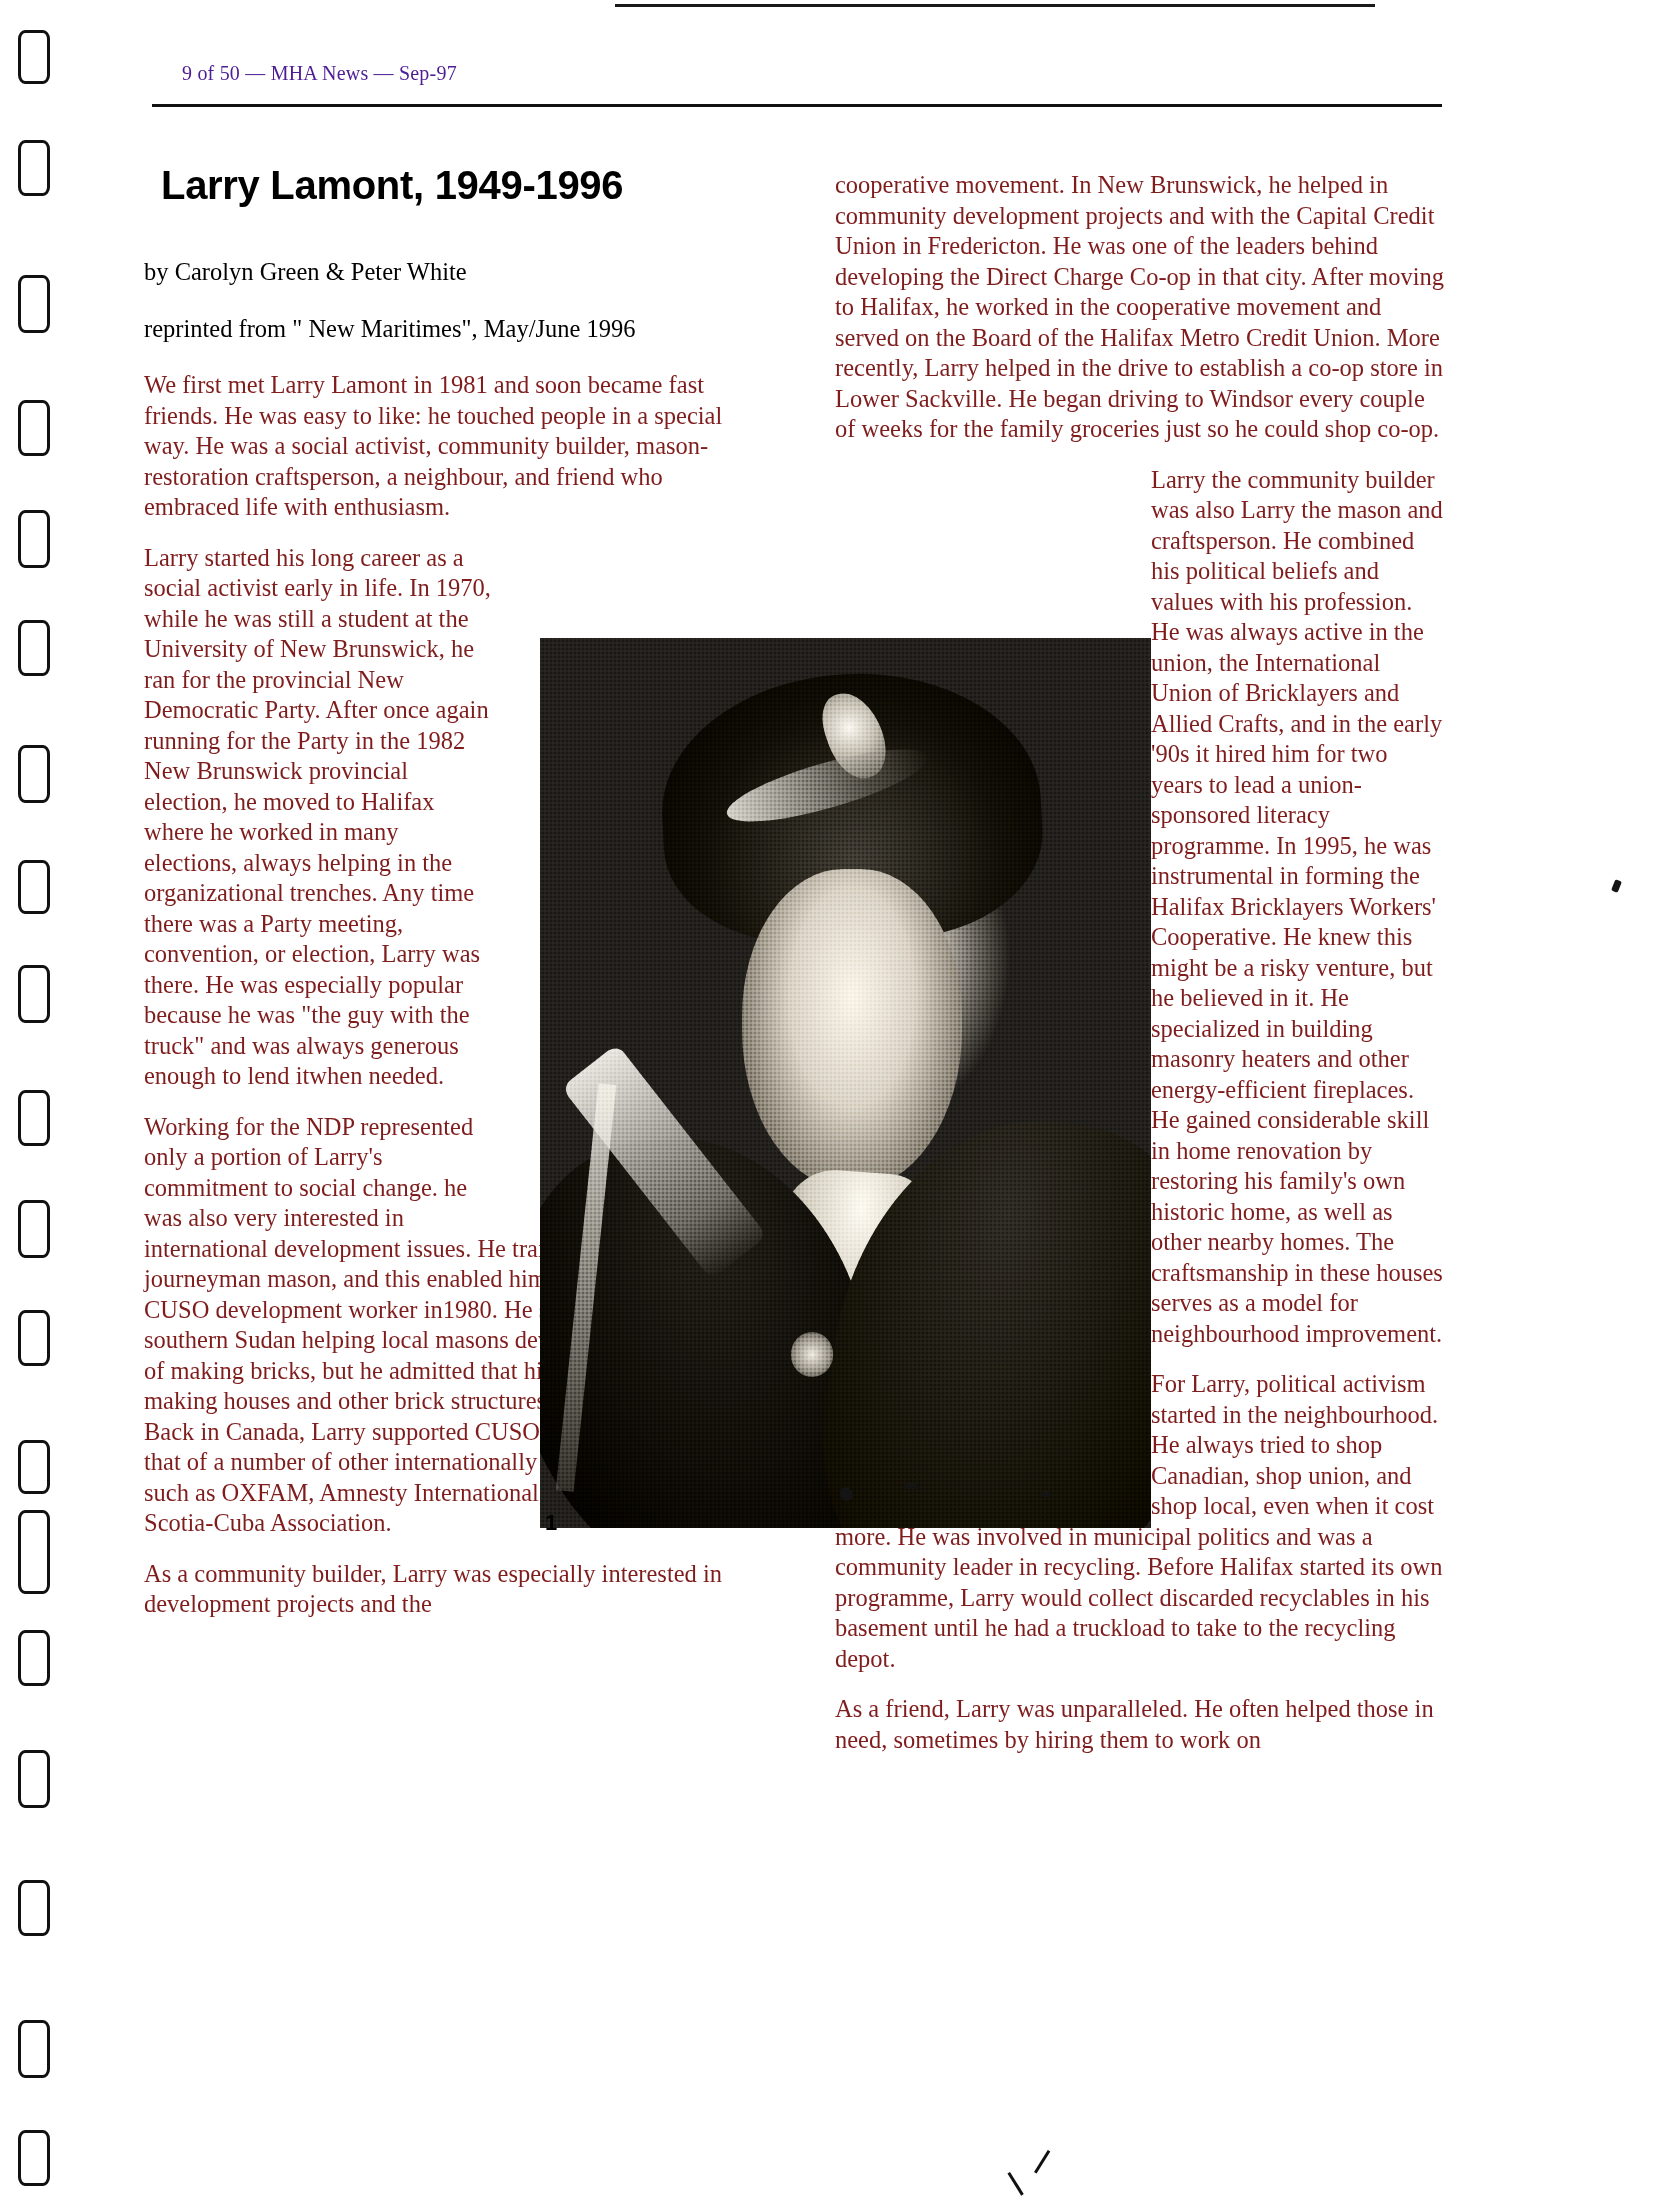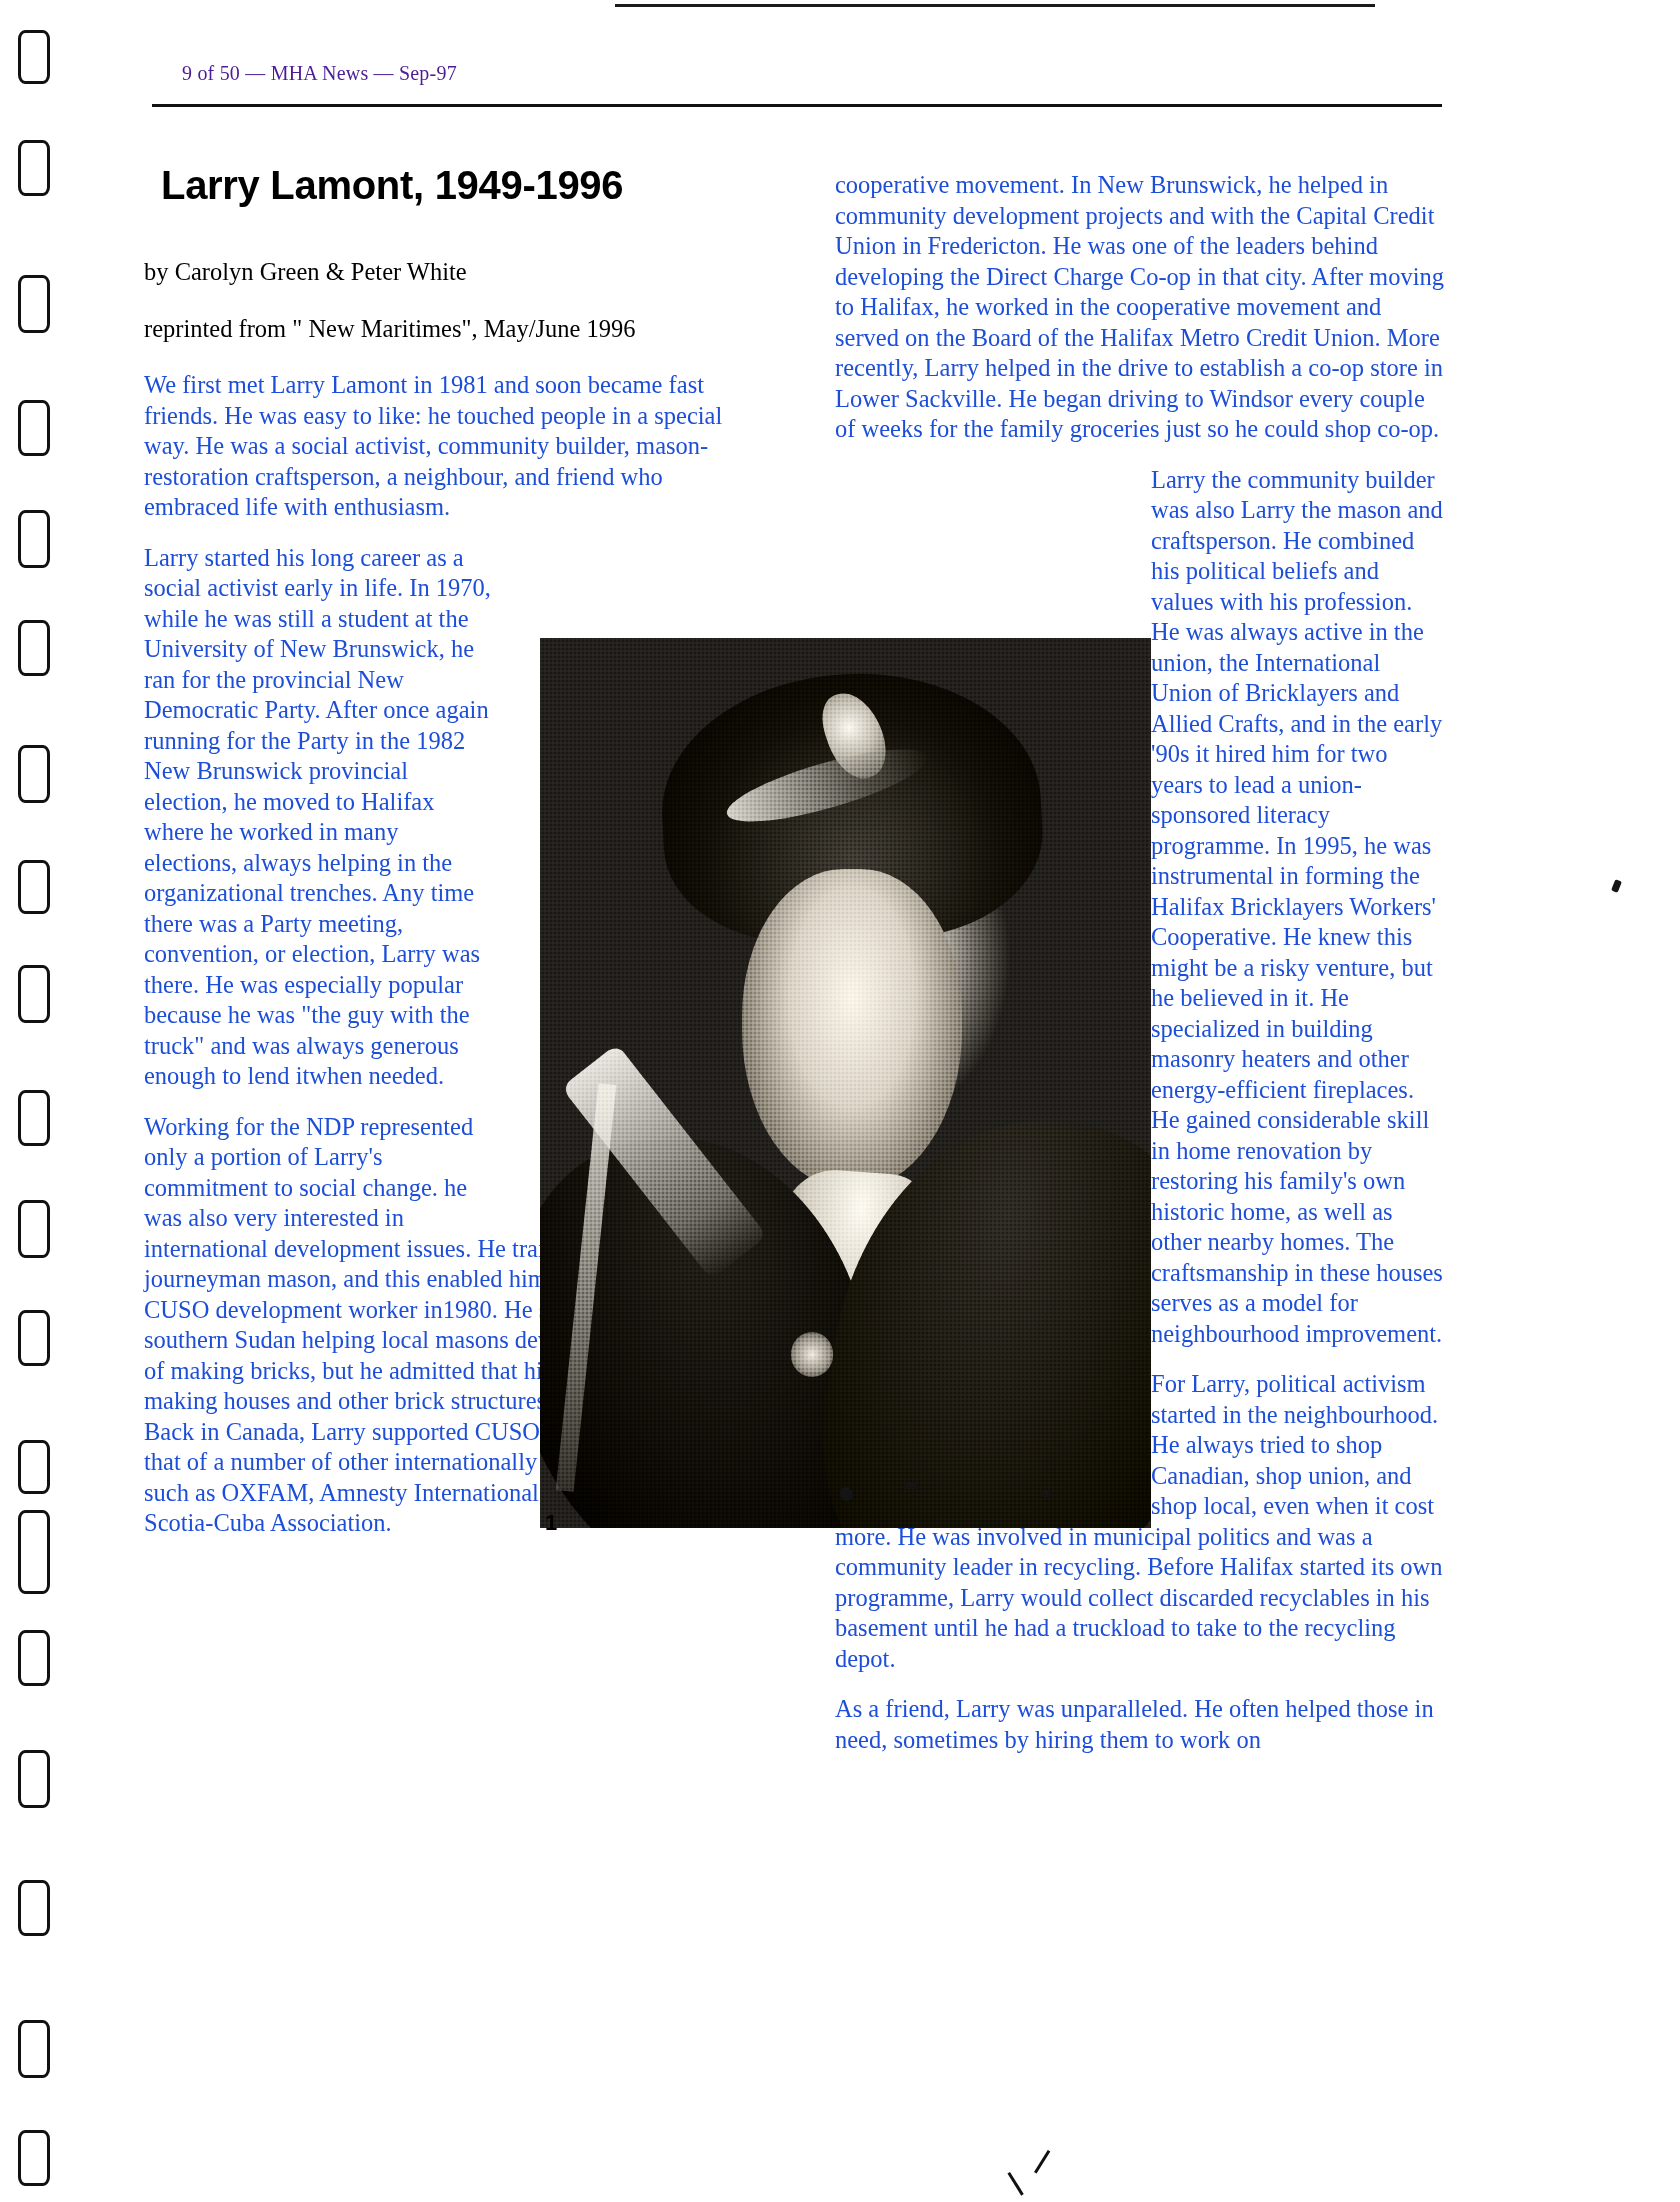--- a/index.html
+++ b/index.html
@@ -92,21 +92,21 @@
     letter-spacing: -0.3px;
     margin: 0 0 46px 17px;
     color: #000000;
   }
 
   p.body {
     margin: 0 0 20px 0;
     font-size: 24.5px;
     line-height: 30.5px;
     text-align: left;
-    color: #1d4ed8;
+    color: #7f1d1d;
   }
   p.byline {
     margin: 0 0 26px 0;
     font-size: 24.5px;
     line-height: 30.5px;
   }
 
   
   .photo-spacer-left {
     float: right;
@@ -341,20 +341,21 @@
   <div class="speck speck-d"></div>
 
   <div class="col-left">
     <h1 class="headline">Larry Lamont, 1949-1996</h1>
     <p class="byline">by Carolyn Green &amp; Peter White</p>
     <p class="byline">reprinted from " New Maritimes", May/June 1996</p>
     <p class="body">We first met Larry Lamont in 1981 and soon became fast friends. He was easy to like: he touched people in a special way. He was a social activist, community builder, mason-restoration craftsperson, a neighbour, and friend who embraced life with enthusiasm.</p>
     <div class="photo-spacer-left"></div>
     <p class="body">Larry started his long career as a social activist early in life. In 1970, while he was still a student at the University of New Brunswick, he ran for the provincial New Democratic Party. After once again running for the Party in the 1982 New Brunswick provincial election, he moved to Halifax where he worked in many elections, always helping in the organizational trenches. Any time there was a Party meeting, convention, or election, Larry was there. He was especially popular because he was "the guy with the truck" and was always generous enough to lend itwhen needed.</p>
     <p class="body">Working for the NDP represented only a portion of Larry's commitment to social change. he was also very interested in international development issues. He trained to become a journeyman mason, and this enabled him to go overseas as a CUSO development worker in1980. He spent two years in southern Sudan helping local masons develop new methods of making bricks, but he admitted that his real love was making houses and other brick structures with local artisans. Back in Canada, Larry supported CUSO's work, as well as that of a number of other internationally focused groups, such as OXFAM, Amnesty International, and the Nova Scotia-Cuba Association.</p>
+    <p class="body">As a community builder, Larry was especially interested in development projects and the</p>
   </div>
 
   <div class="col-right">
     <p class="body">cooperative movement. In New Brunswick, he helped in community development projects and with the Capital Credit Union in Fredericton. He was one of the leaders behind developing the Direct Charge Co-op in that city. After moving to Halifax, he worked in the cooperative movement and served on the Board of the Halifax Metro Credit Union. More recently, Larry helped in the drive to establish a co-op store in Lower Sackville. He began driving to Windsor every couple of weeks for the family groceries just so he could shop co-op.</p>
     <div class="photo-spacer-right"></div>
     <p class="body">Larry the community builder was also Larry the mason and craftsperson. He combined his political beliefs and values with his profession. He was always active in the union, the International Union of Bricklayers and Allied Crafts, and in the early '90s it hired him for two years to lead a union-sponsored literacy programme. In 1995, he was instrumental in forming the Halifax Bricklayers Workers' Cooperative. He knew this might be a risky venture, but he believed in it. He specialized in building masonry heaters and other energy-efficient fireplaces. He gained considerable skill in home renovation by restoring his family's own historic home, as well as other nearby homes. The craftsmanship in these houses serves as a model for neighbourhood improvement.</p>
     <p class="body">For Larry, political activism started in the neighbourhood. He always tried to shop Canadian, shop union, and shop local, even when it cost more. He was involved in municipal politics and was a community leader in recycling. Before Halifax started its own programme, Larry would collect discarded recyclables in his basement until he had a truckload to take to the recycling depot.</p>
     <p class="body">As a friend, Larry was unparalleled. He often helped those in need, sometimes by hiring them to work on</p>
   </div>
 

